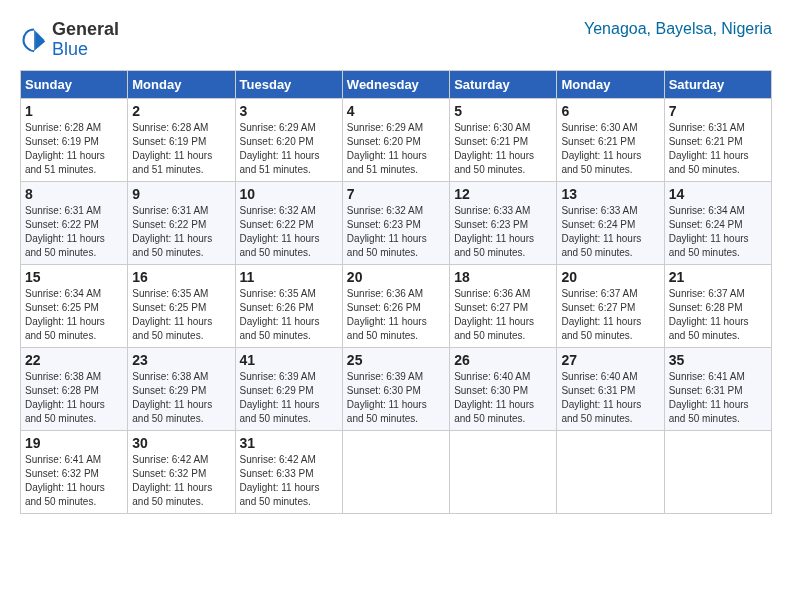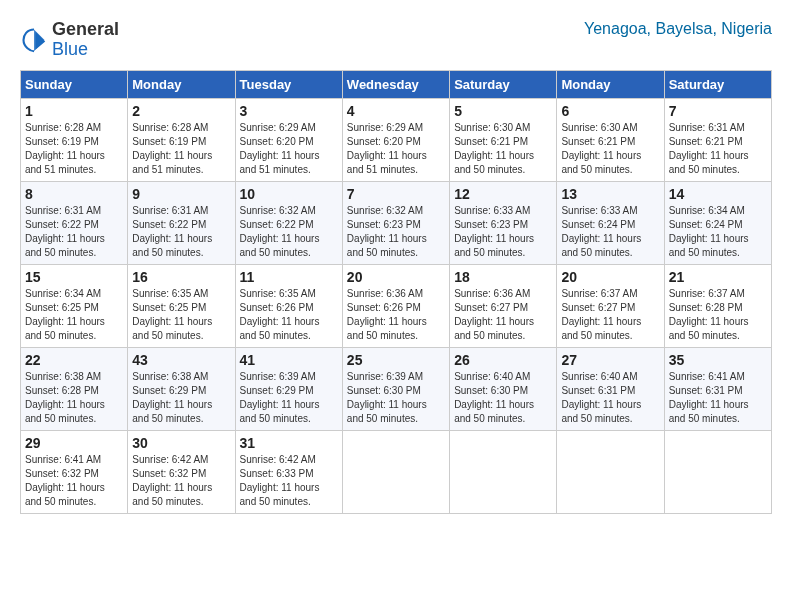--- a/index.html
+++ b/index.html
@@ -293,21 +293,21 @@
       <tr>
         <td>
         <span class="day-number">22</span>
         <div class="day-info">
           Sunrise: 6:38 AM<br>
           Sunset: 6:28 PM<br>
           Daylight: 11 hours and 50 minutes.
         </div>
       </td>
         <td>
-        <span class="day-number">43</span>
+        <span class="day-number">23</span>
         <div class="day-info">
           Sunrise: 6:38 AM<br>
           Sunset: 6:29 PM<br>
           Daylight: 11 hours and 50 minutes.
         </div>
       </td>
         <td>
         <span class="day-number">41</span>
         <div class="day-info">
           Sunrise: 6:39 AM<br>
@@ -343,21 +343,21 @@
         <span class="day-number">35</span>
         <div class="day-info">
           Sunrise: 6:41 AM<br>
           Sunset: 6:31 PM<br>
           Daylight: 11 hours and 50 minutes.
         </div>
       </td>
       </tr>
       <tr>
         <td>
-        <span class="day-number">29</span>
+        <span class="day-number">19</span>
         <div class="day-info">
           Sunrise: 6:41 AM<br>
           Sunset: 6:32 PM<br>
           Daylight: 11 hours and 50 minutes.
         </div>
       </td>
         <td>
         <span class="day-number">30</span>
         <div class="day-info">
           Sunrise: 6:42 AM<br>

